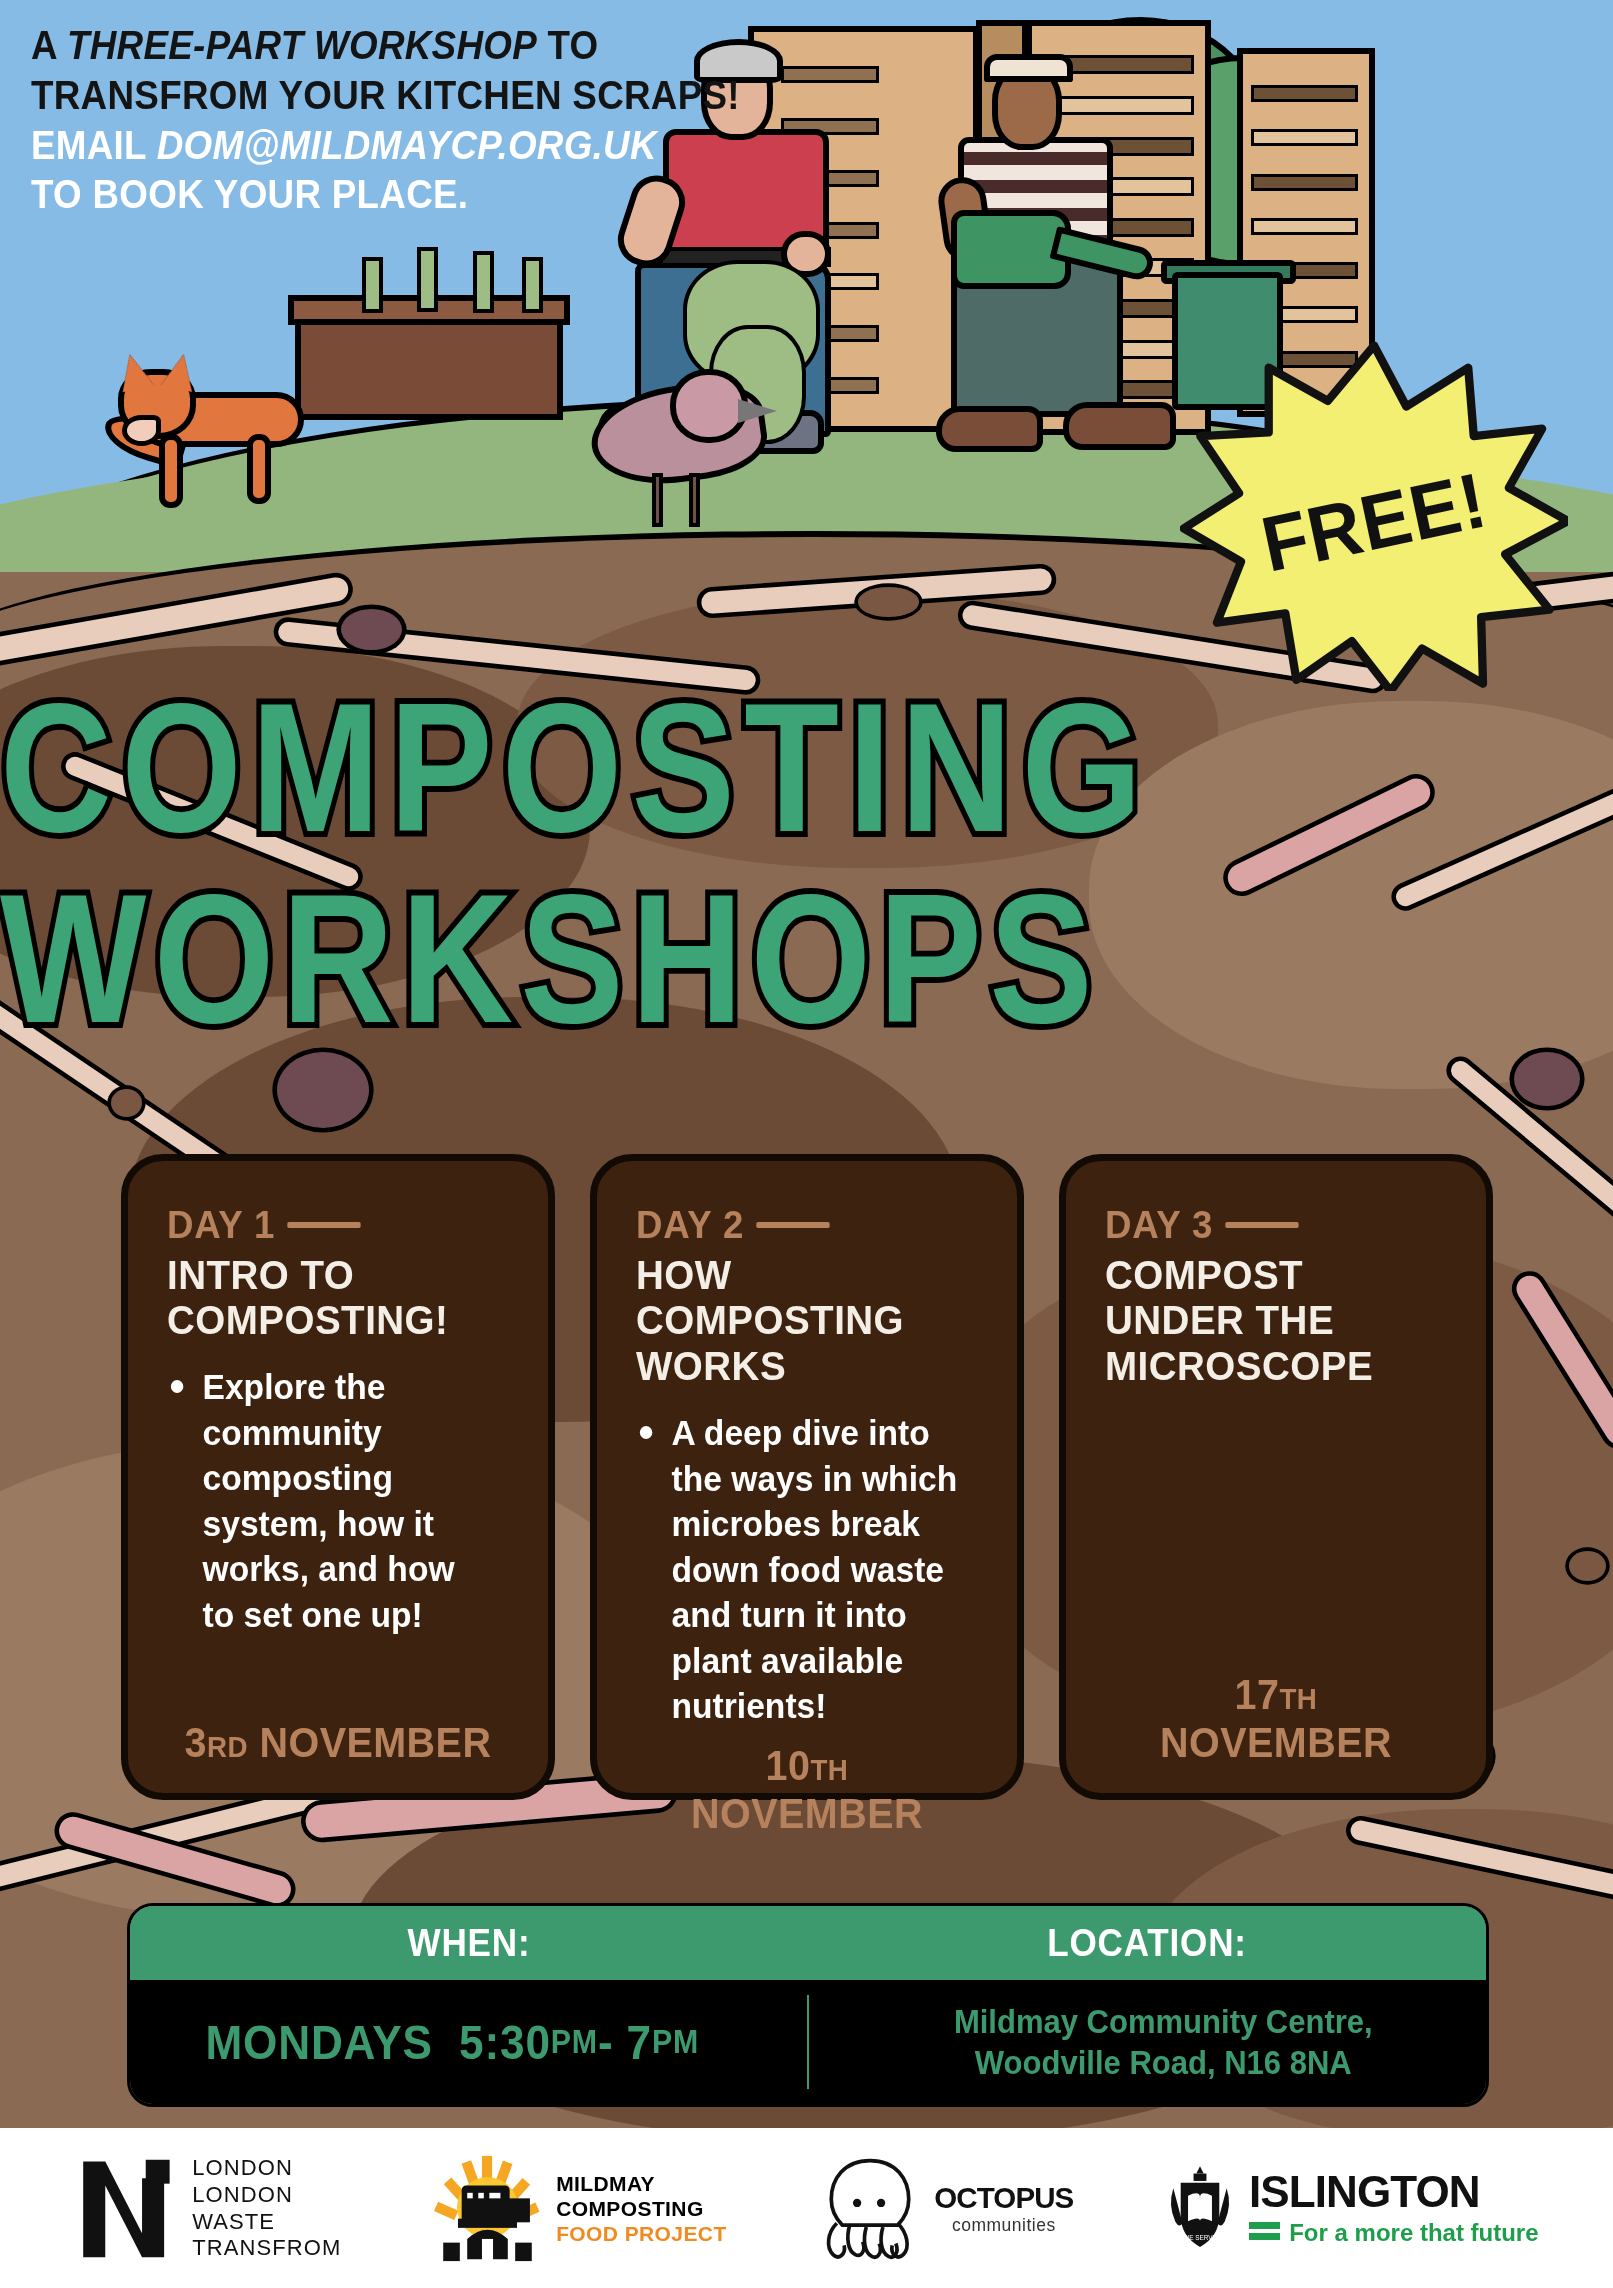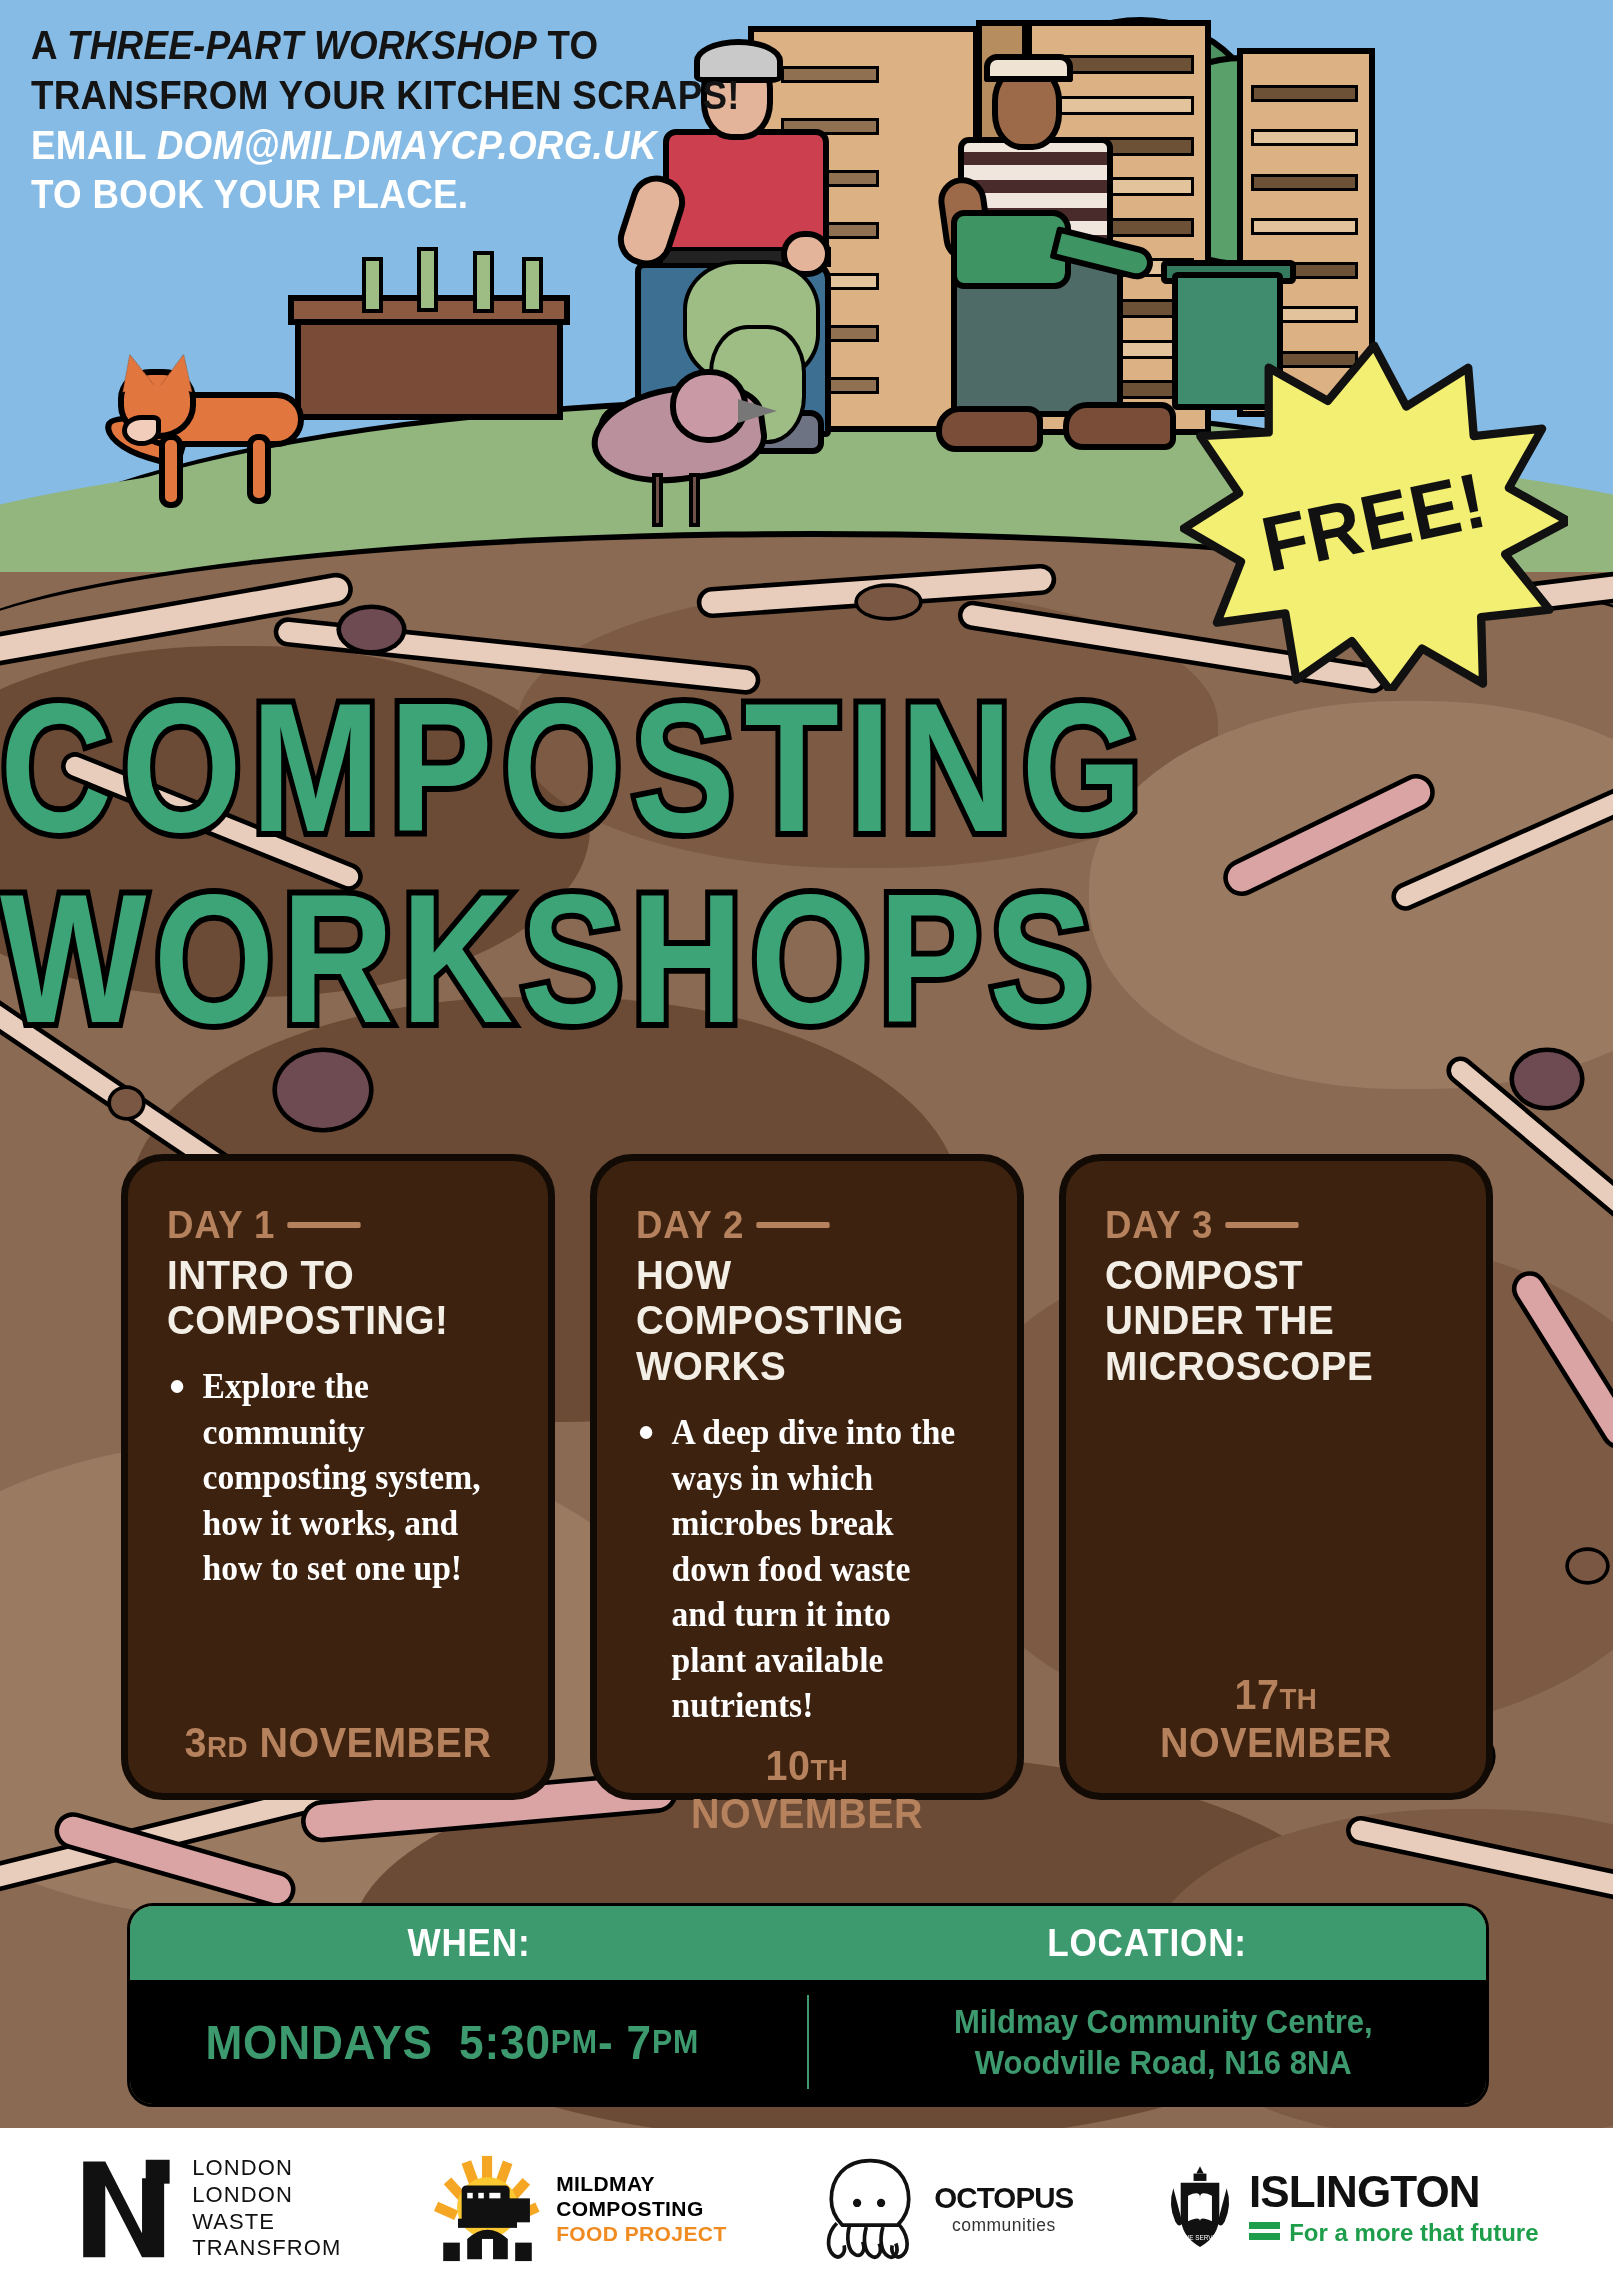--- a/index.html
+++ b/index.html
@@ -240,21 +240,21 @@
   .card .daylabel .dash{
     display:inline-block;width:78px;height:5.5px;background:#b5825d;border-radius:1.8px;
   }
   .card .cardtitle{
     color:#f4efe6;font-weight:bold;font-size:41px;line-height:1.12;
     letter-spacing:0.5px;text-transform:uppercase;
     transform:scaleX(0.94);transform-origin:left center;
     margin-bottom:20px;
   }
   .card ul{
-    list-style:none;margin:0;padding:0;flex:1 1 auto;font-family:Liberation Serif, serif;
+    list-style:none;margin:0;padding:0;flex:1 1 auto;
   }
   .card li{
     position:relative;padding-left:37px;
     color:#ffffff;font-size:35px;line-height:1.30;font-weight:bold;
     margin-bottom:13px;
     transform:scaleX(0.96);transform-origin:left center;
   }
   .card li::before{
     content:"";position:absolute;left:3.7px;top:15.7px;
     width:13px;height:13px;border-radius:50%;background:#ffffff;

